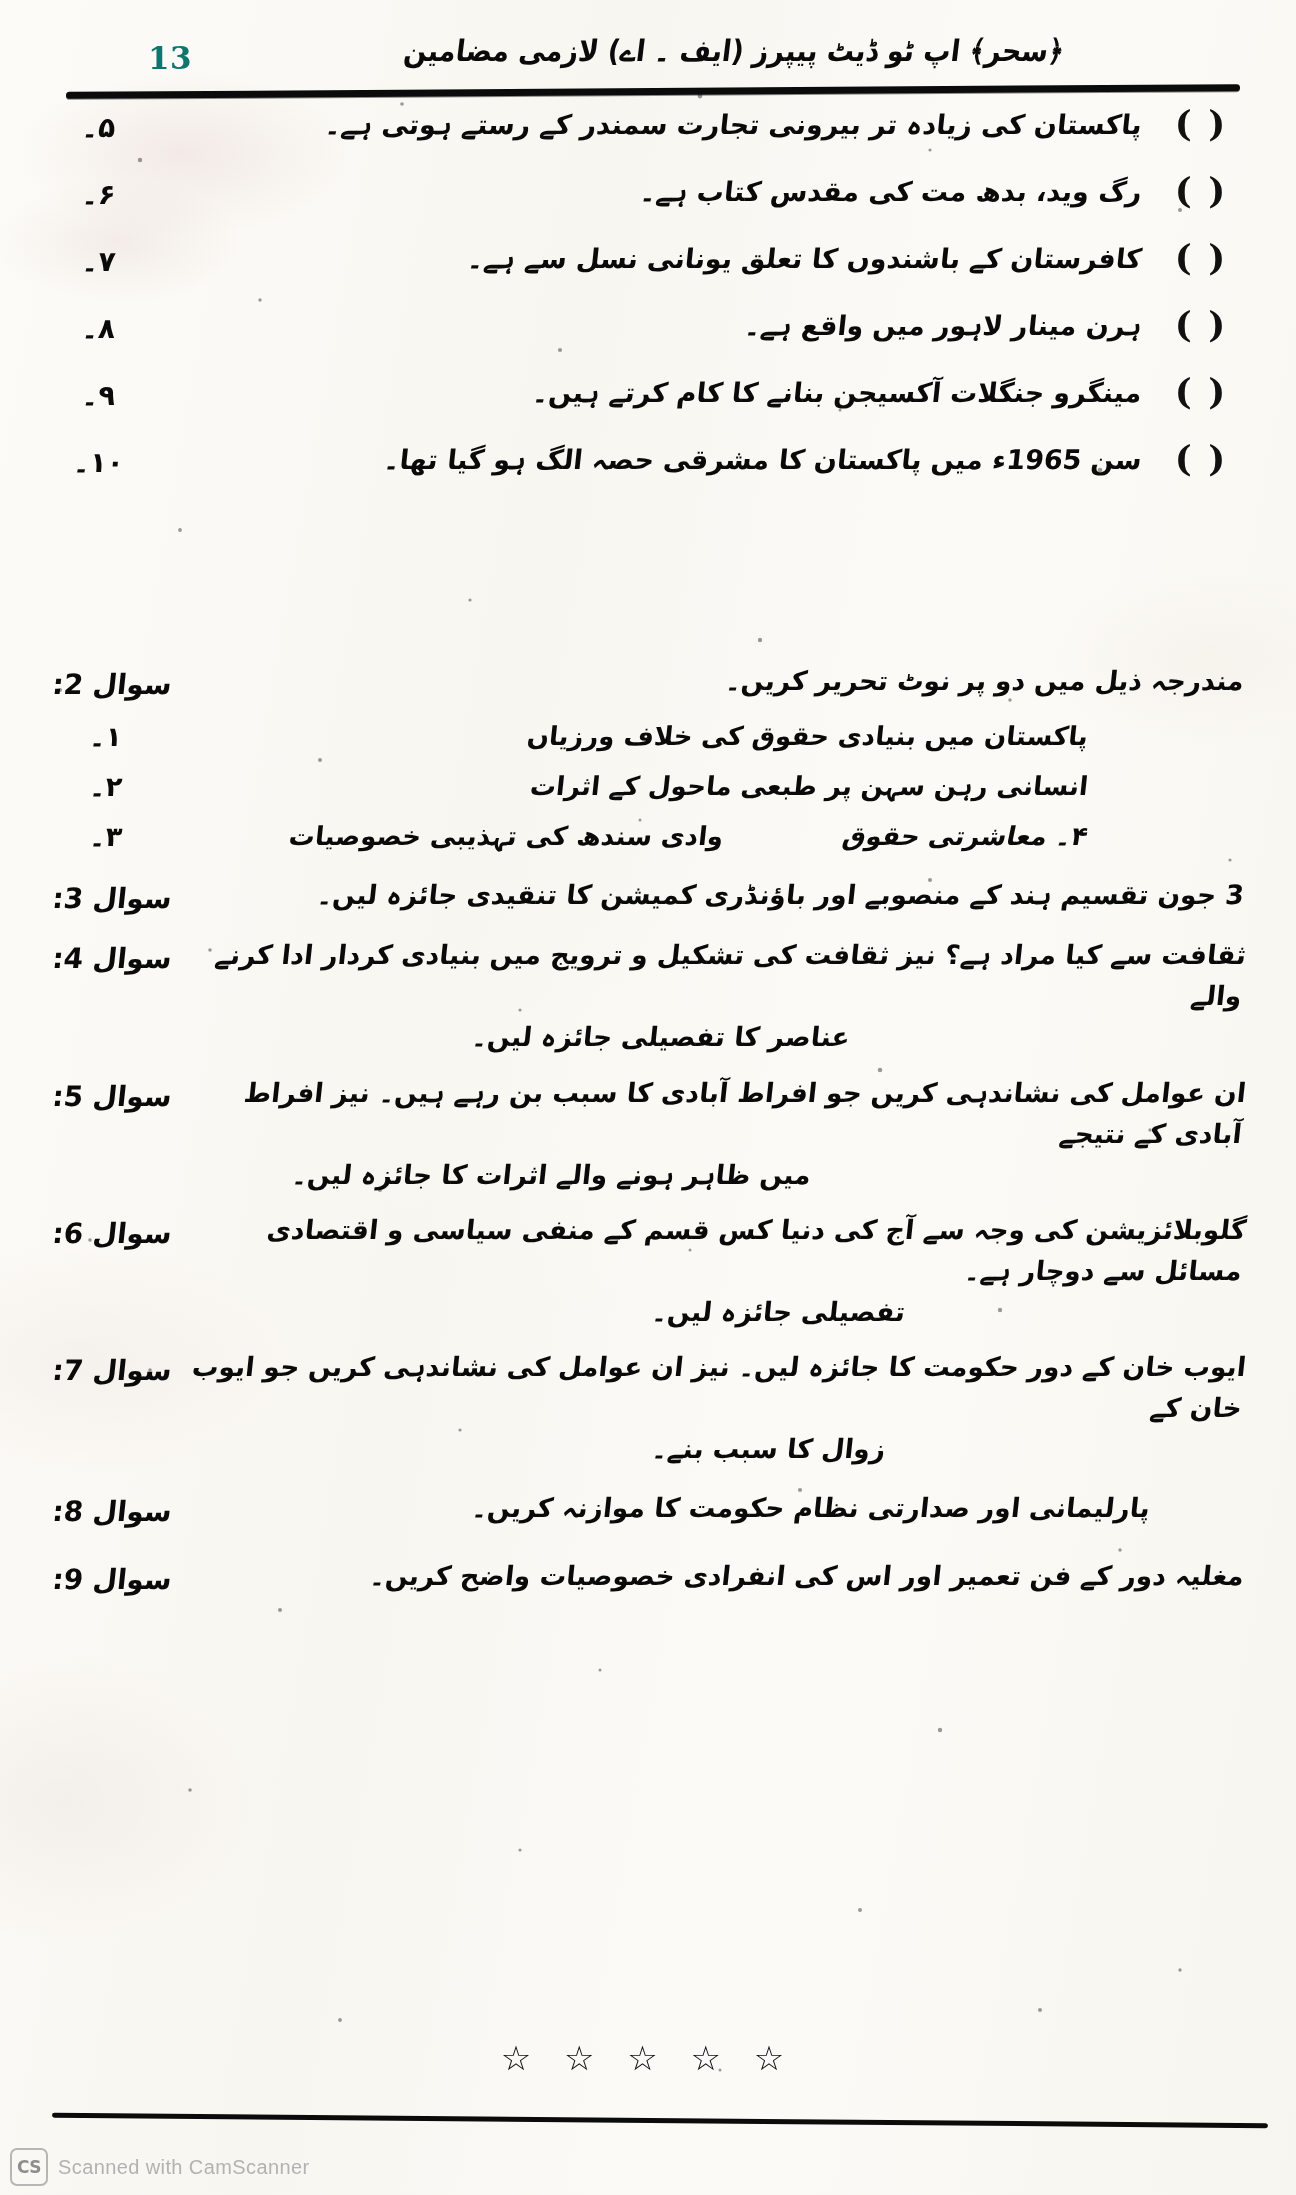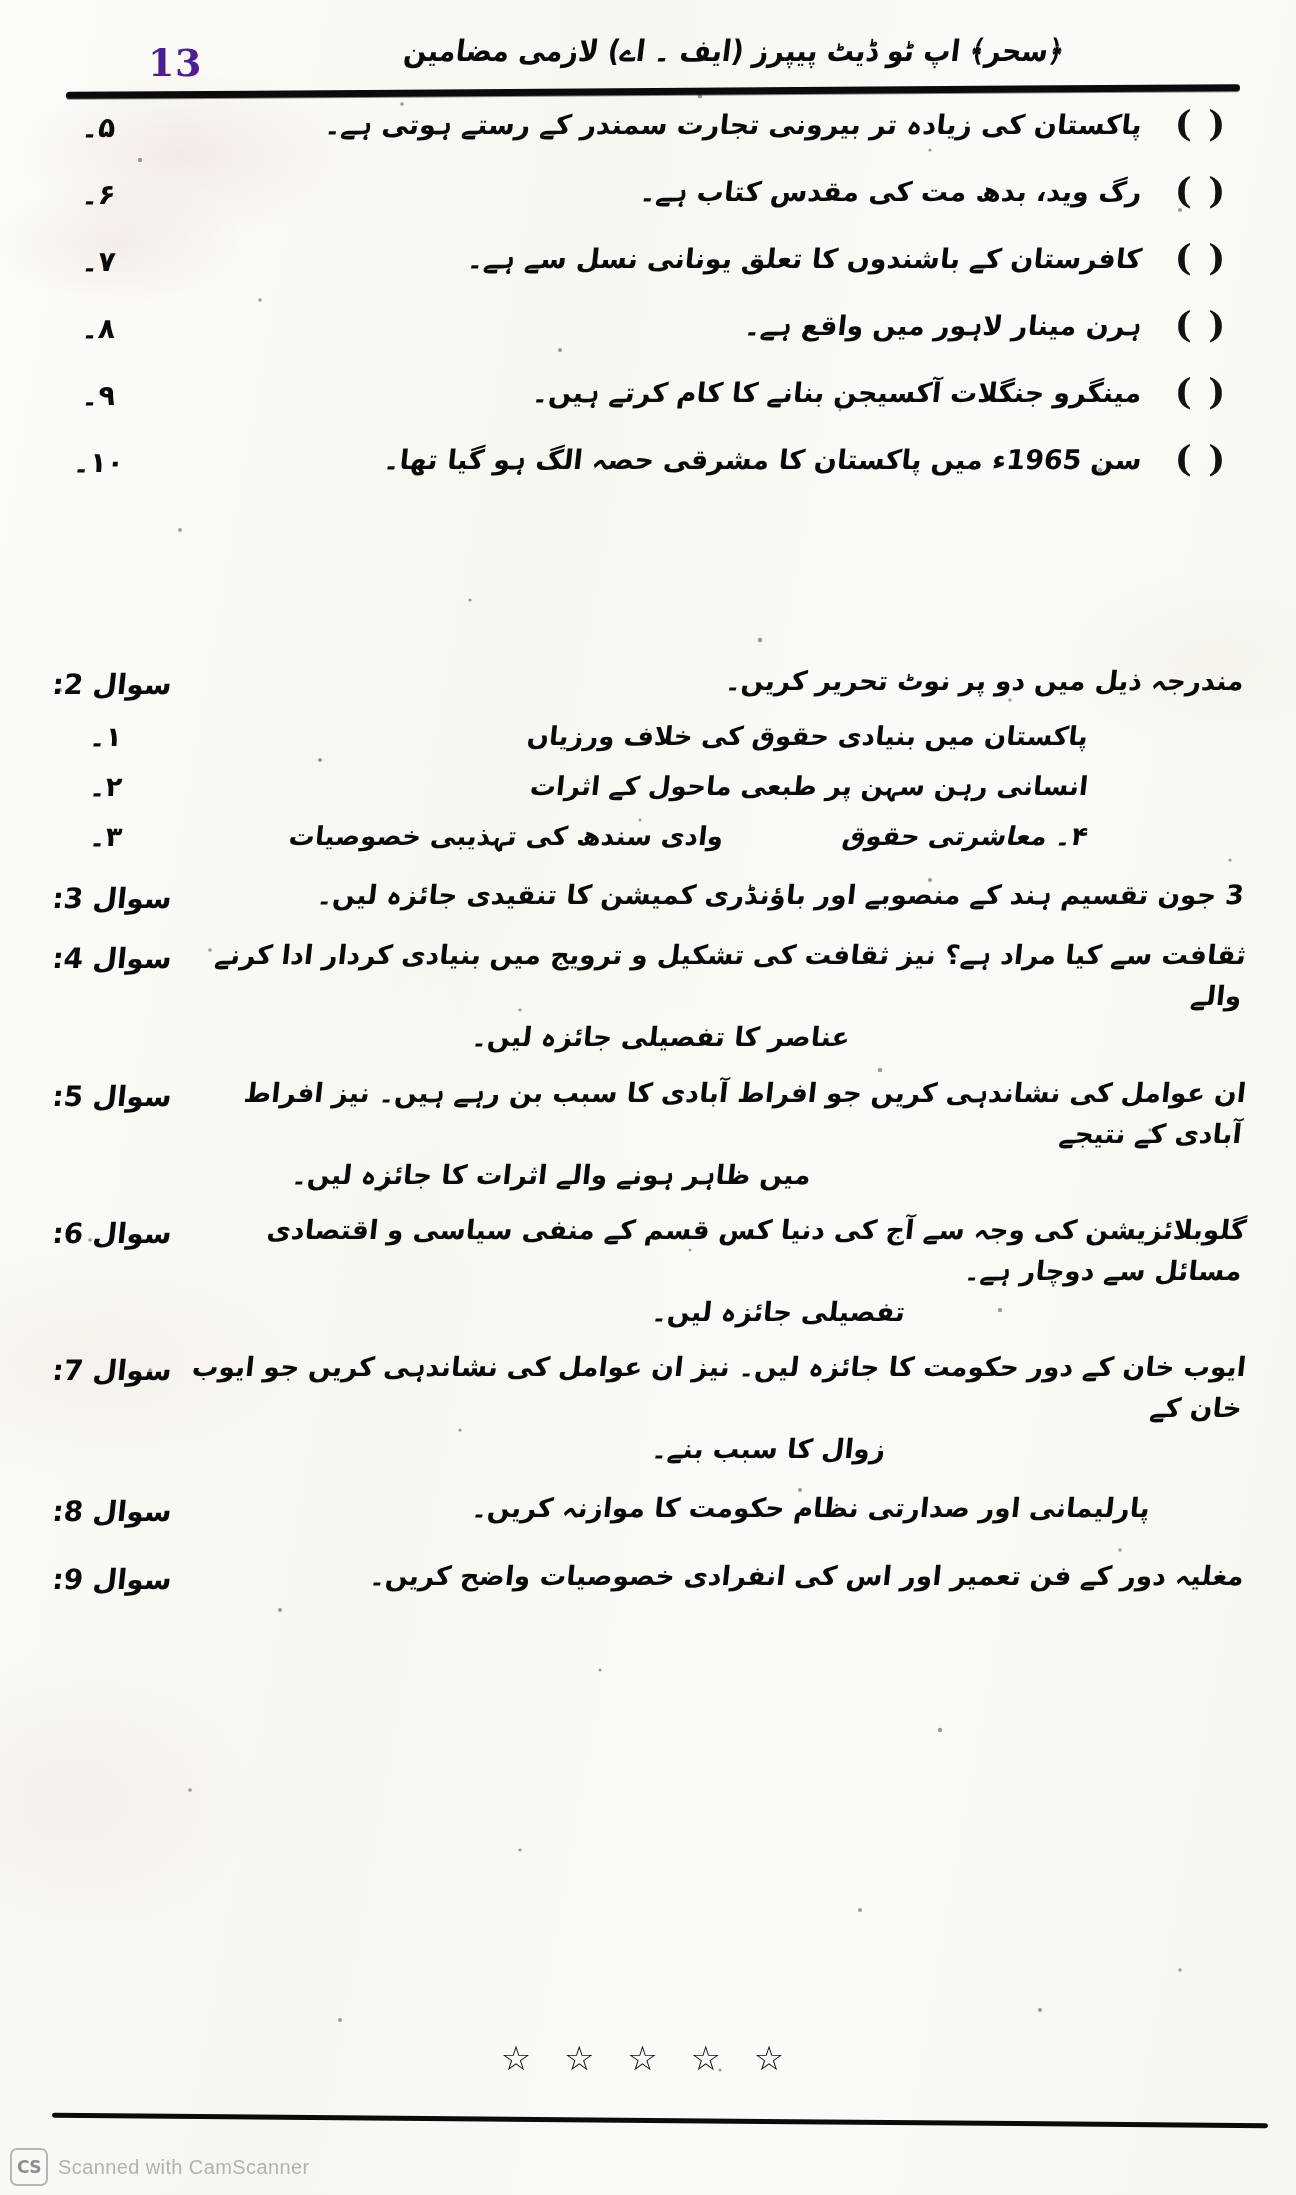--- a/index.html
+++ b/index.html
@@ -49,23 +49,23 @@
     left: 0;
     right: 0;
     height: 74px;
   }
   #page-number {
     position: absolute;
     top: 26px;
     left: 148px;
     font-family: "DejaVu Serif", "Liberation Serif", serif;
     font-weight: 700;
-    font-size: 38px;
+    font-size: 31px;
     letter-spacing: .5px;
-    color: #4c1d95;
+    color: #0f766e;
     direction: ltr;
   }
   #header-title {
     position: absolute;
     top: 16px;
     right: 232px;
     font-size: 27px;
     font-weight: 700;
     color: #0a0a0a;
     white-space: nowrap;

